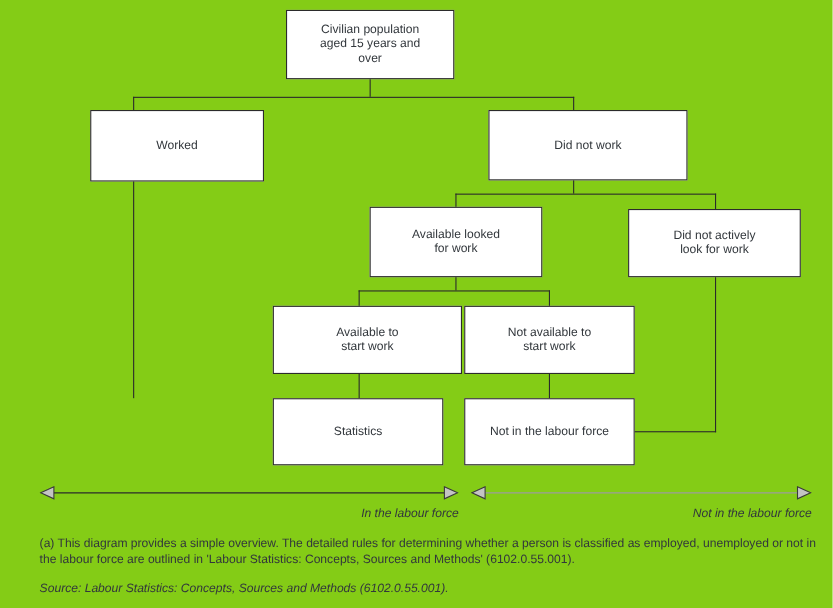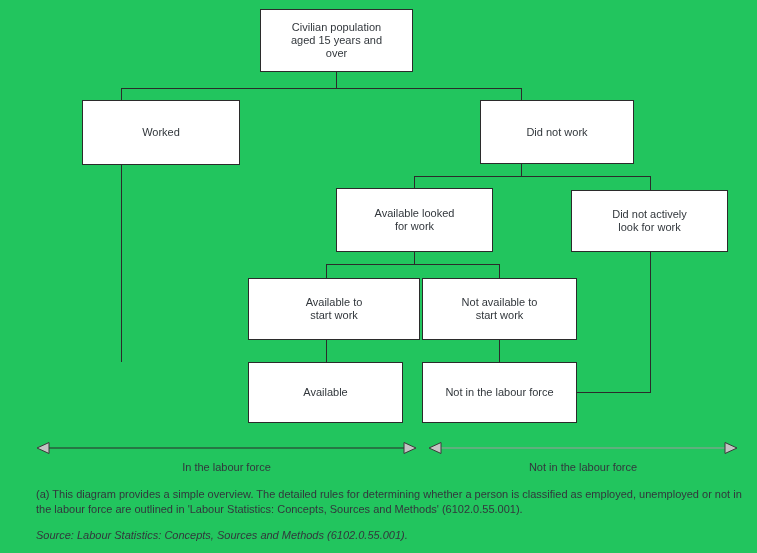--- a/index.html
+++ b/index.html
@@ -4,39 +4,39 @@
 <style>
   * { margin: 0; padding: 0; box-sizing: border-box; }
   html, body { background: #ffffff; }
   body {
     width: 757px; height: 553px;
     font-family: "Liberation Sans", sans-serif;
     color: #32373c;
   }
   .stage {
     position: relative; width: 757px; height: 553px;
-    background: #22c55e; overflow: hidden;
+    background: #84cc16; overflow: hidden;
   }
   .node {
     position: absolute;
     border: 1px solid #2b2b2b;
     background: #ffffff;
     display: flex; align-items: center; justify-content: center;
     text-align: center;
     font-size: 11px; line-height: 13px;
     color: #32373c;
     white-space: pre-line;
   }
   .line { position: absolute; background: #2b2b2b; }
   .line.h { height: 1px; }
   .line.v { width: 1px; }
   .arrow-svg { position: absolute; }
   .span-label {
-    position: absolute; text-align: center;
-    font-size: 11px; color: #32373c;
+    position: absolute; text-align: right;
+    font-size: 11px; color: #32373c; font-style: italic;
   }
   .footnote {
     position: absolute; left: 36px; top: 487px; width: 712px;
     font-size: 11px; line-height: 15px; color: #32373c;
   }
   .source {
     position: absolute; left: 36px; top: 529px; width: 700px;
     font-size: 11px; font-style: italic; color: #32373c;
   }
 </style>
@@ -44,36 +44,36 @@
 <body>
 
 <div class="stage">
 
   <div class="node" style="left:260px; top:9px;  width:153px; height:63px;">Civilian population
 aged 15 years and
 over</div>
 
   <div class="node" style="left:42px;  top:100px; width:158px; height:65px;margin-left:40px;">Worked</div>
 
-  <div class="node" style="left:444px; top:100px; width:154px; height:64px;margin-left:36px;">Did not work</div>
+  <div class="node" style="left:444px; top:100px; width:181px; height:64px;">Did not work</div>
 
   <div class="node" style="left:336px; top:188px; width:157px; height:64px;">Available looked
 for work</div>
 
   <div class="node" style="left:571px; top:190px; width:157px; height:62px;">Did not actively
 look for work</div>
 
   <div class="node" style="left:248px; top:278px; width:172px; height:62px;">Available to
 start work</div>
 
   <div class="node" style="left:422px; top:278px; width:155px; height:62px;">Not available to
 start work</div>
 
 
-  <div class="node" style="left:248px; top:362px; width:155px; height:61px;">Available</div>
+  <div class="node" style="left:248px; top:362px; width:155px; height:61px;">Statistics</div>
 
   <div class="node" style="left:422px; top:362px; width:155px; height:61px;">Not in the labour force</div>
 
   <div class="line v" style="left:336px; top:72px;  height:16px;"></div>
   <div class="line h" style="left:121px; top:88px;  width:401px;"></div>
   <div class="line v" style="left:121px; top:88px;  height:12px;"></div>
   <div class="line v" style="left:521px; top:88px;  height:12px;"></div>
 
   <div class="line v" style="left:521px; top:164px; height:12px;"></div>
   <div class="line h" style="left:414px; top:176px; width:237px;"></div>

